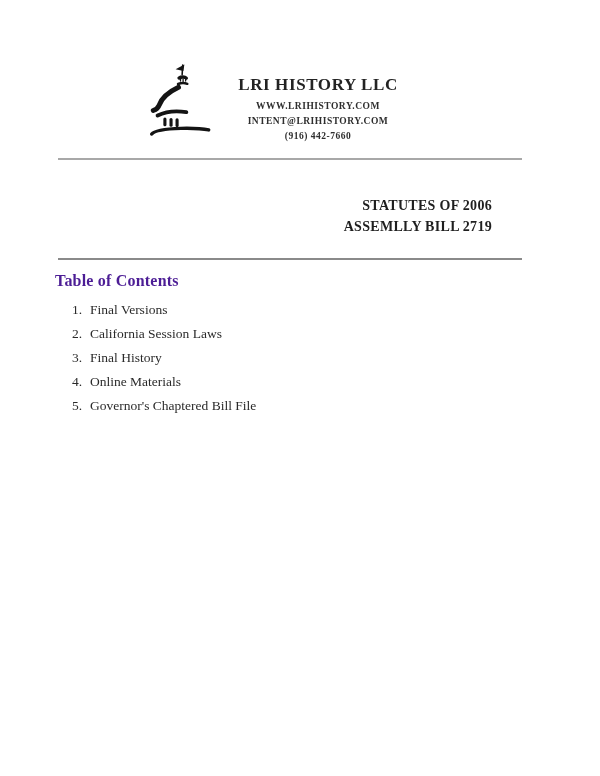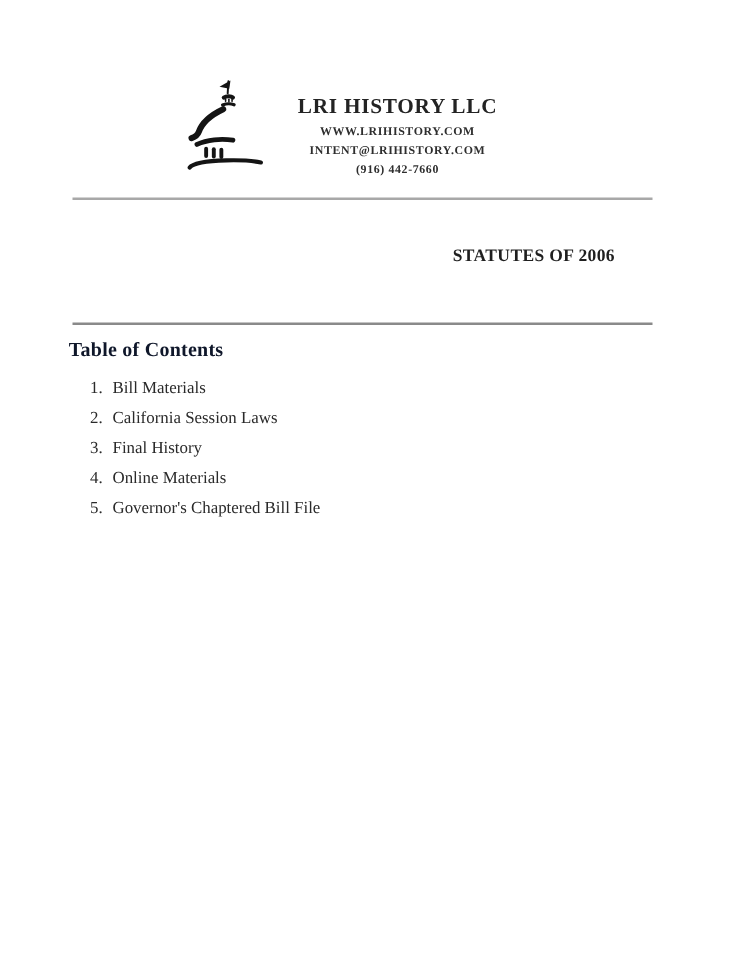--- a/index.html
+++ b/index.html
@@ -82,21 +82,21 @@
   .case-line {
     white-space: pre;
   }
   .toc-heading {
     position: absolute;
     left: 55px;
     top: 272px;
     margin: 0;
     font-size: 16px;
     font-weight: bold;
-    color: #0f172a;
+    color: #4c1d95;
     letter-spacing: 0.2px;
   }
   .toc-list {
     position: absolute;
     left: 72px;
     top: 301px;
     margin: 0;
     padding: 0;
     list-style: none;
   }
@@ -153,30 +153,31 @@
       <div class="contact">WWW.LRIHISTORY.COM</div>
       <div class="contact">INTENT@LRIHISTORY.COM</div>
       <div class="contact">(916) 442-7660</div>
     </div>
   </div>
 
   <div class="rule rule-top"></div>
 
   <div class="case-block">
     <div class="case-line">STATUTES OF 2006</div>
+    <div class="case-line">ASSEMLLY BILL 2719</div>
   </div>
 
   <div class="rule rule-bottom"></div>
 
   <h1 class="toc-heading">Table of Contents</h1>
 
   <ol class="toc-list">
     <li class="toc-item">
       <span class="toc-num">1.</span>
-      <span class="toc-label">Bill Materials</span>
+      <span class="toc-label">Final Versions</span>
     </li>
     <li class="toc-item">
       <span class="toc-num">2.</span>
       <span class="toc-label">California Session Laws</span>
     </li>
     <li class="toc-item">
       <span class="toc-num">3.</span>
       <span class="toc-label">Final History</span>
     </li>
     <li class="toc-item">

